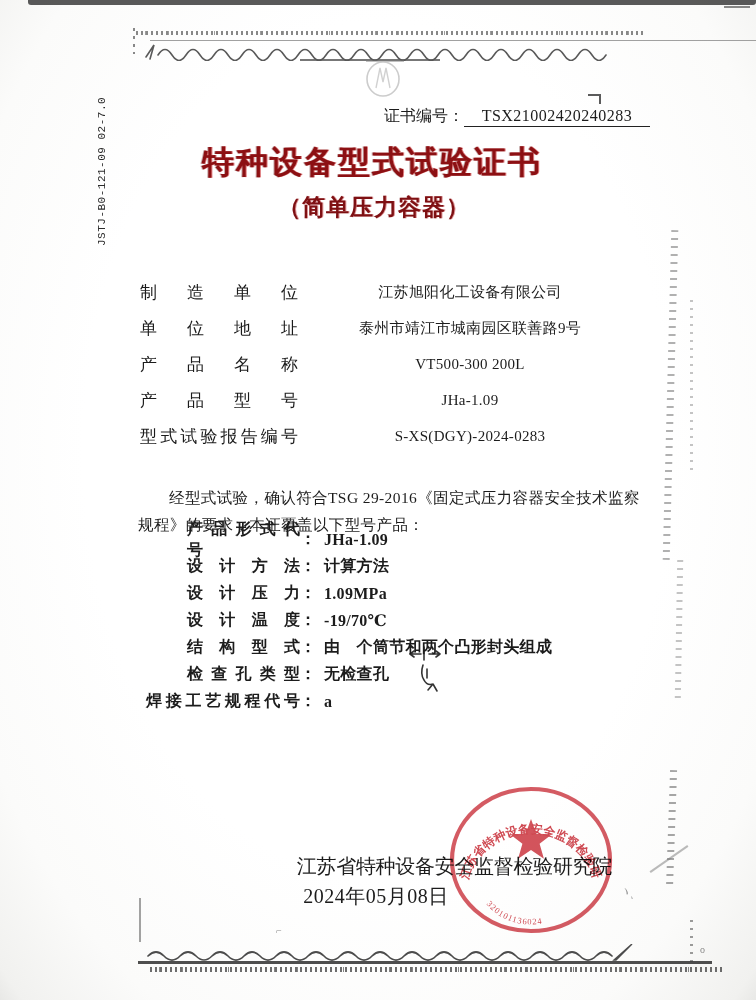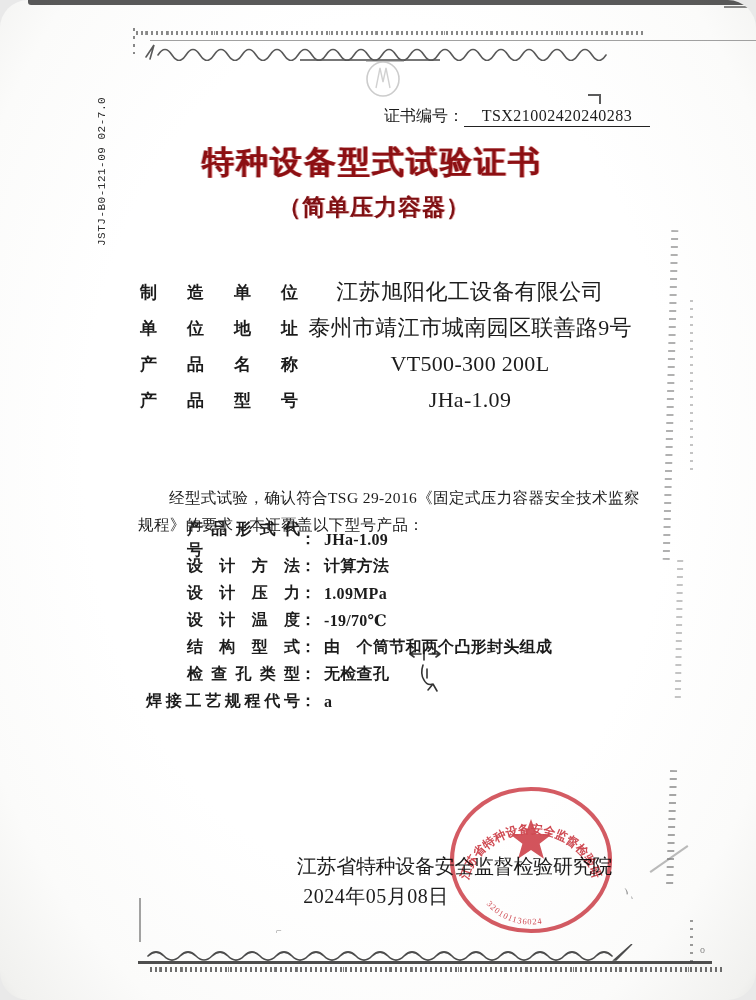--- a/index.html
+++ b/index.html
@@ -5,21 +5,20 @@
   html,body{margin:0;padding:0;background:#e9e9e9;}
   .page{
     position:relative;
     width:756px;height:1000px;
     margin:0 auto;
     background:
       radial-gradient(ellipse at 50% 45%, #ffffff 55%, #fbfbfa 82%, #f1f1ef 97%, #e8e8e6 100%);
     overflow:hidden;
     font-family:"Liberation Serif","DejaVu Serif",serif;
     color:#1c1c1c;
-    border-radius:28px;
   }
   
   .top-edge-bar{position:absolute;top:0;left:28px;right:0;height:5px;background:#3c3c3c;border-radius:0 0 3px 3px;opacity:.85;}
   .top-edge-dash{position:absolute;top:6px;right:6px;width:26px;height:2px;background:#555;opacity:.7;}
   .noise-row{position:absolute;height:4px;opacity:.65;
     background:
       repeating-linear-gradient(90deg,#4a4a4a 0 2px,transparent 2px 5px),
       repeating-linear-gradient(90deg,transparent 0 9px,#6a6a6a 9px 10px,transparent 10px 23px);}
   .noise-row.top{top:31px;left:136px;width:508px;}
   .noise-row.bottom{top:967px;left:150px;width:572px;height:5px;opacity:.8;}
@@ -53,22 +52,22 @@
     border-bottom:1.6px solid #222;text-align:center;letter-spacing:.5px;}
   .title{position:absolute;top:141px;left:0;right:12px;text-align:center;
     font-size:32px;font-weight:bold;letter-spacing:2px;color:#8c1013;
     text-shadow:1px 0 0 rgba(196,22,26,.55), -1px 0 0 rgba(90,10,10,.35);}
   .subtitle{position:absolute;top:192px;left:0;right:8px;text-align:center;
     font-size:23px;font-weight:bold;letter-spacing:1px;color:#7e1013;
     text-shadow:1px 0 0 rgba(180,20,24,.45);font-family:Liberation Mono, monospace;}
   
   .fields{position:absolute;top:274px;left:140px;width:502px;}
   .field-row{display:flex;align-items:center;height:36px;font-size:17px;}
-  .field-row .flabel{width:158px;font-weight:700;text-align:justify;text-align-last:justify;color:#1b1b1b;}
-  .field-row .fvalue{flex:1;text-align:center;font-size:22px;letter-spacing:.3px;}
+  .field-row .flabel{width:158px;font-weight:400;text-align:justify;text-align-last:justify;color:#1b1b1b;}
+  .field-row .fvalue{flex:1;text-align:center;font-size:15px;letter-spacing:.3px;}
   
   .statement{position:absolute;top:468px;left:138px;width:510px;
     font-size:15.5px;line-height:27px;text-indent:2em;letter-spacing:.4px;}
   
   .specs{position:absolute;top:526px;left:140px;width:500px;font-size:16px;}
   .spec-row{display:flex;align-items:center;height:27px;font-weight:bold;}
   .spec-row .slabel{margin-left:47px;width:113px;text-align:justify;text-align-last:justify;}
   .spec-row .scolon{width:14px;text-align:center;}
   .spec-row .svalue{margin-left:10px;letter-spacing:.3px;white-space:pre;}
   .spec-row.wide .slabel{margin-left:6px;width:154px;}
@@ -120,20 +119,24 @@
       <span class="flabel">单 位 地 址</span>
       <span class="fvalue">泰州市靖江市城南园区联善路9号</span>
     </div>
     <div class="field-row">
       <span class="flabel">产 品 名 称</span>
       <span class="fvalue">VT500-300 200L</span>
     </div>
     <div class="field-row">
       <span class="flabel">产 品 型 号</span>
       <span class="fvalue">JHa-1.09</span>
+    </div>
+    <div class="field-row">
+      <span class="flabel">型式试验报告编号</span>
+      <span class="fvalue">S-XS(DGY)-2024-0283</span>
     </div>
   </div>
 
   <p class="statement">经型式试验，确认符合TSG 29-2016《固定式压力容器安全技术监察规程》的要求，本证覆盖以下型号产品：</p>
 
   <div class="specs">
     <div class="spec-row">
       <span class="slabel">产 品 形 式 代 号</span>
       <span class="scolon">：</span>
       <span class="svalue">JHa-1.09</span>

